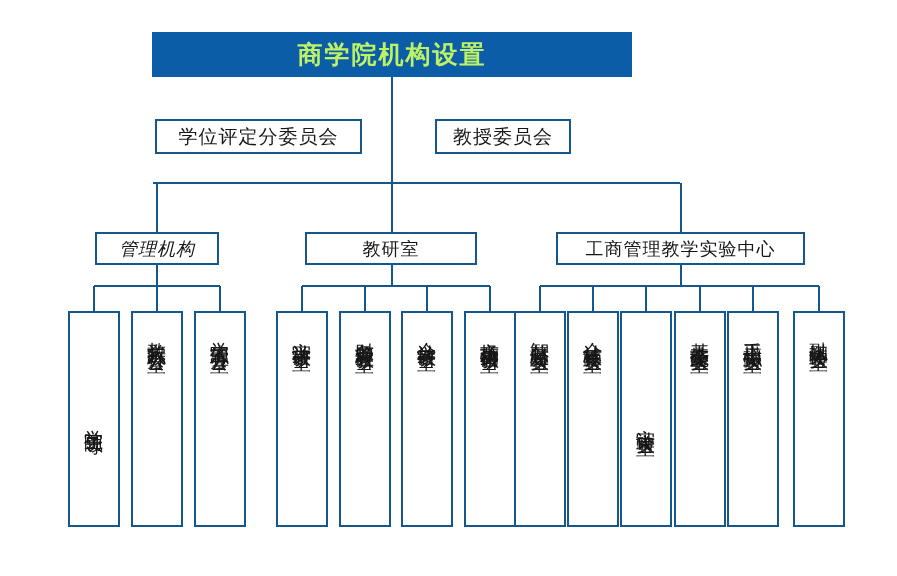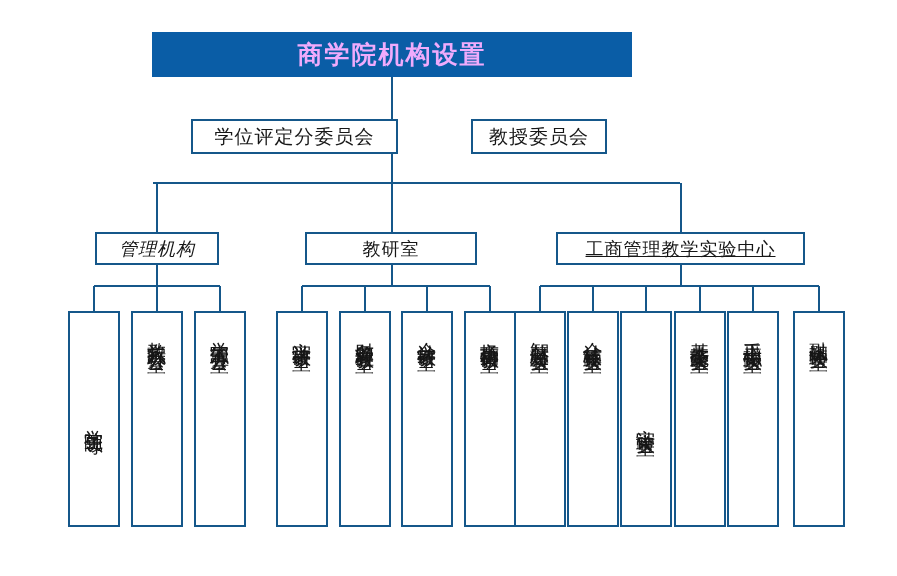--- a/index.html
+++ b/index.html
@@ -41,21 +41,20 @@
     background: #0a5da6;
     border: none;
     color: #ffffff;
     font-size: 25px;
     font-weight: bold;
     letter-spacing: 2px;
   }
   .committee-node {
     font-size: 19px;
     letter-spacing: 1px;
-    margin-left: 36px;
   }
   .group-node {
     font-size: 18px;
     letter-spacing: 1px;
   }
   .leaf-node {
     writing-mode: vertical-rl;
     text-orientation: upright;
     align-items: center;
     justify-content: flex-start;
@@ -93,40 +92,40 @@
       <line x1="681" y1="265" x2="681" y2="286" stroke="#15578a" stroke-width="2"></line>
       <line x1="540" y1="286" x2="819" y2="286" stroke="#15578a" stroke-width="2"></line>
       <line x1="540" y1="286" x2="540" y2="311" stroke="#15578a" stroke-width="2"></line>
       <line x1="593" y1="286" x2="593" y2="311" stroke="#15578a" stroke-width="2"></line>
       <line x1="646" y1="286" x2="646" y2="311" stroke="#15578a" stroke-width="2"></line>
       <line x1="700" y1="286" x2="700" y2="311" stroke="#15578a" stroke-width="2"></line>
       <line x1="753" y1="286" x2="753" y2="311" stroke="#15578a" stroke-width="2"></line>
       <line x1="819" y1="286" x2="819" y2="311" stroke="#15578a" stroke-width="2"></line>
     </svg>
 
-  <div class="node title-node" id="title-node" style="left: 152px; top: 32px; width: 480px; height: 45px; background: rgb(10, 93, 166); color: #f0abfc;">
+  <div class="node title-node" id="title-node" style="left: 152px; top: 32px; width: 480px; height: 45px; background: rgb(10, 93, 166); color: #bef264;">
     <span>商学院机构设置</span>
   </div>
 
   <div id="committee-layer">
       <div class="node committee-node" style="left: 155px; top: 119px; width: 207px; height: 35px;">
         <span>学位评定分委员会</span>
       </div>
       <div class="node committee-node" style="left: 435px; top: 119px; width: 136px; height: 35px;">
         <span>教授委员会</span>
       </div>
     </div>
   <div id="group-layer">
       <div class="node group-node" style="left: 95px; top: 232px; width: 124px; height: 33px; font-style: italic;">
         <span>管理机构</span>
       </div>
       <div class="node group-node" style="left: 305px; top: 232px; width: 172px; height: 33px;">
         <span>教研室</span>
       </div>
-      <div class="node group-node" style="left: 556px; top: 232px; width: 249px; height: 33px; text-decoration: underline;">
+      <div class="node group-node" style="left: 556px; top: 232px; width: 249px; height: 33px;">
         <span>工商管理教学实验中心</span>
       </div>
     </div>
   <div id="leaf-layer">
       <div class="node leaf-node short" style="left: 68px; top: 311px; width: 52px; height: 216px;">
         <span>学院领导</span>
       </div>
       <div class="node leaf-node" style="left: 131px; top: 311px; width: 52px; height: 216px;">
         <span>教学行政办公室</span>
       </div>

